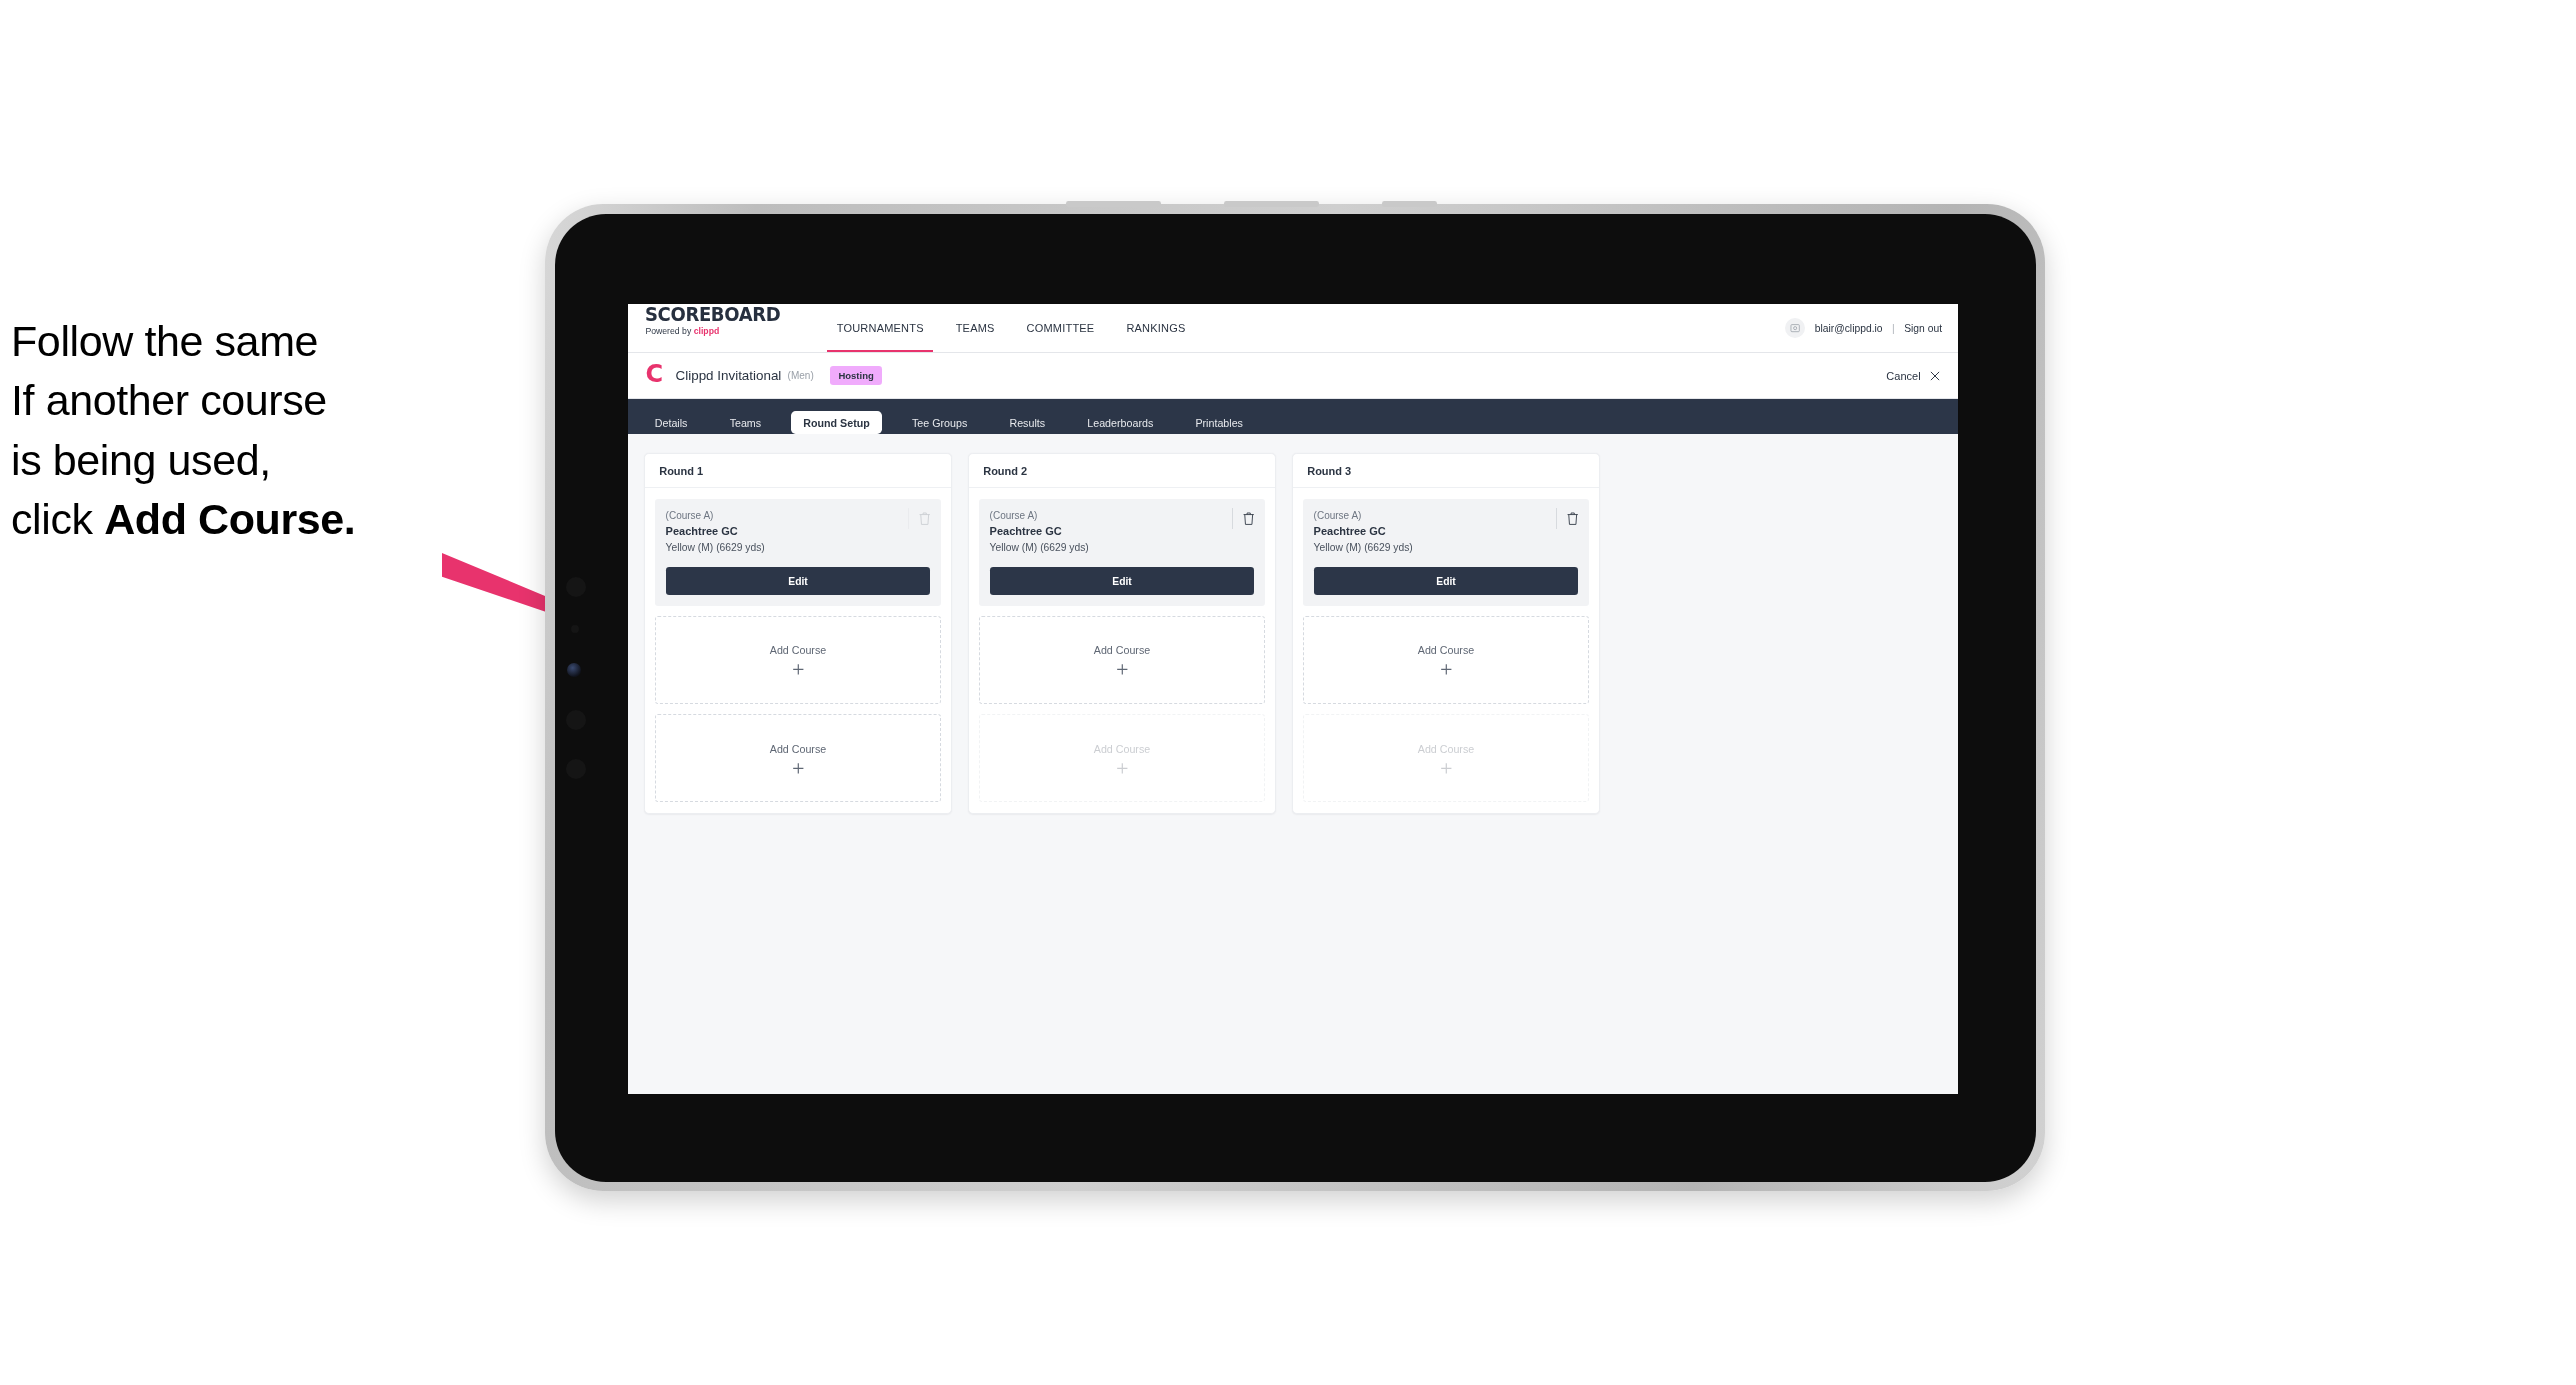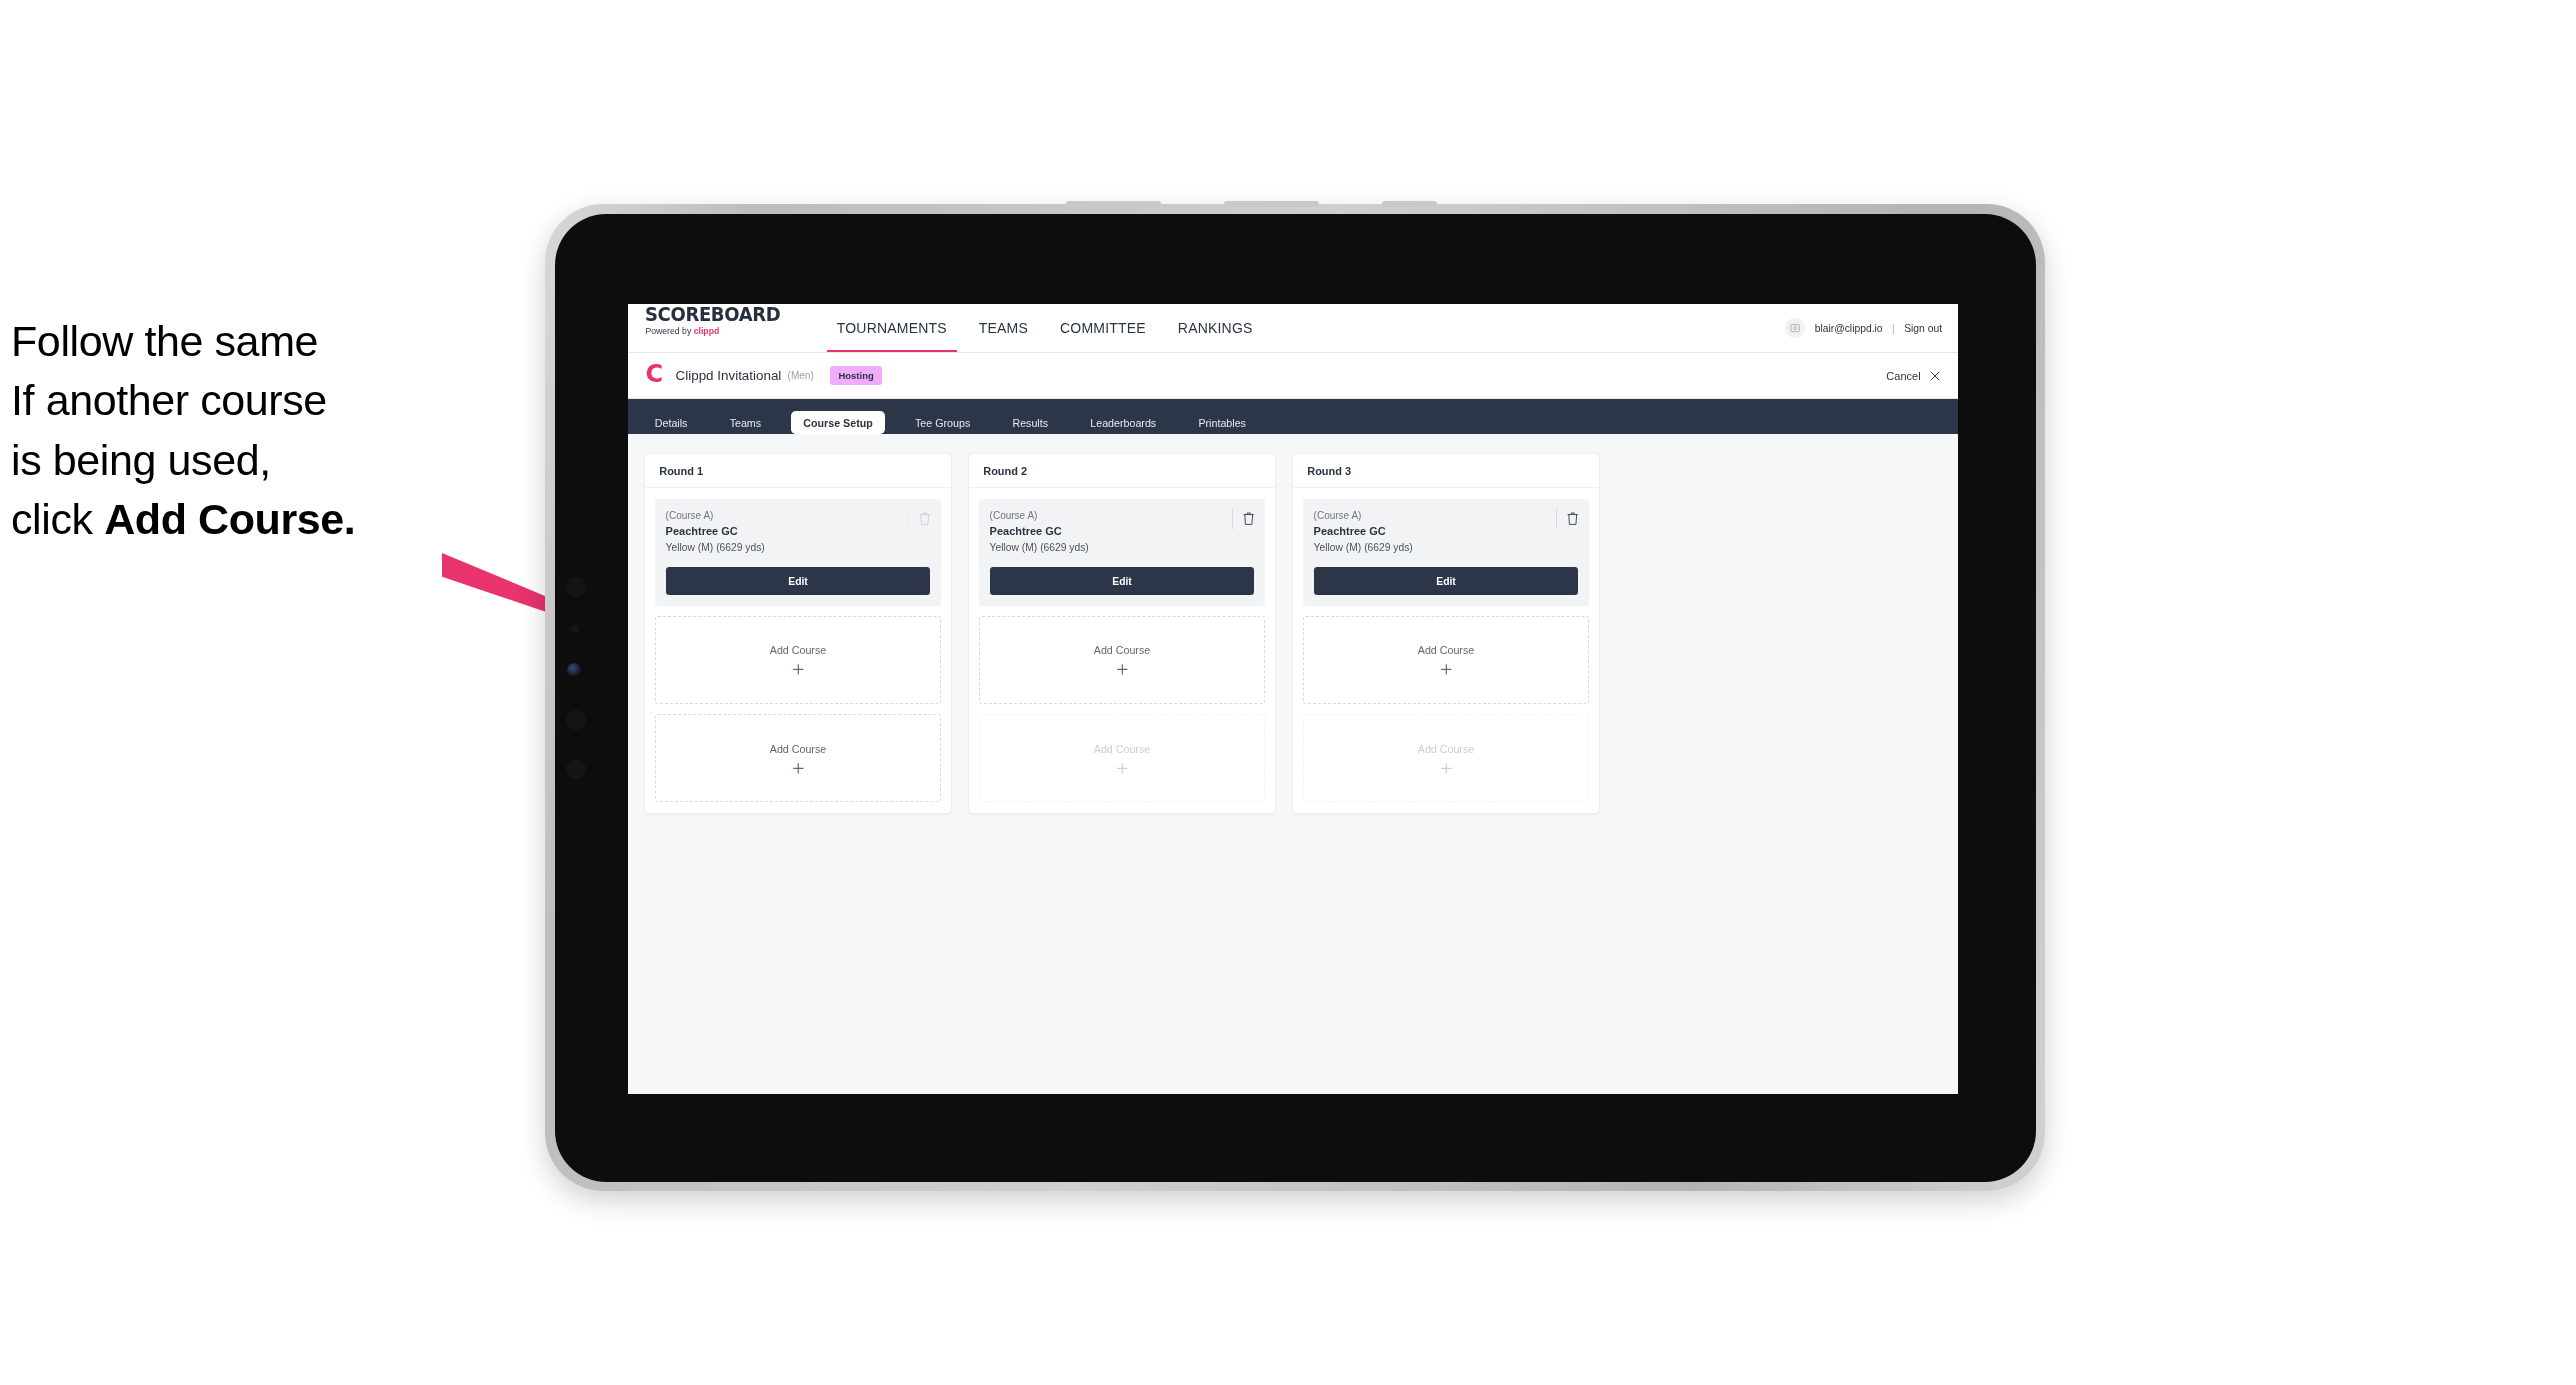--- a/index.html
+++ b/index.html
@@ -83,21 +83,21 @@
     line-height: 1;
     transform: scaleX(0.9);
     transform-origin: left center;
   }
   #brand .pw { font-size: 8.7px; color:#2f3846; margin-top: 3.2px; line-height:1; }
   #brand .pw .clp { color:#e8336d; font-weight:700; }
 
   .navlink {
     display:flex; align-items:center;
     padding: 16px 16px;
-    font-size: 14px;
+    font-size: 11px;
     color: #2b3442;
     letter-spacing: 0.2px;
     position: relative;
     cursor: pointer;
   }
   .navlink.active::after {
     content:""; position:absolute; left: 6.3px; right: 6.3px; bottom: 0;
     height: 2.4px; background:#e8336d;
   }
   #topbar-right {
@@ -297,21 +297,21 @@
         <span>Cancel</span>
         <svg width="12" height="12" viewBox="0 0 16 16">
           <path d="M2.5 2.5 L13.5 13.5 M13.5 2.5 L2.5 13.5" stroke="#2b3442" stroke-width="1.3" fill="none"></path>
         </svg>
       </div>
     </div>
 
     <div id="tabs">
       <div class="tab">Details</div>
       <div class="tab">Teams</div>
-      <div class="tab active">Course Setup</div>
+      <div class="tab active">Round Setup</div>
       <div class="tab">Tee Groups</div>
       <div class="tab">Results</div>
       <div class="tab">Leaderboards</div>
       <div class="tab">Printables</div>
     </div>
 
     <div id="content">
 
       <div class="round-col">
         <div class="round-head">Round 1</div>

